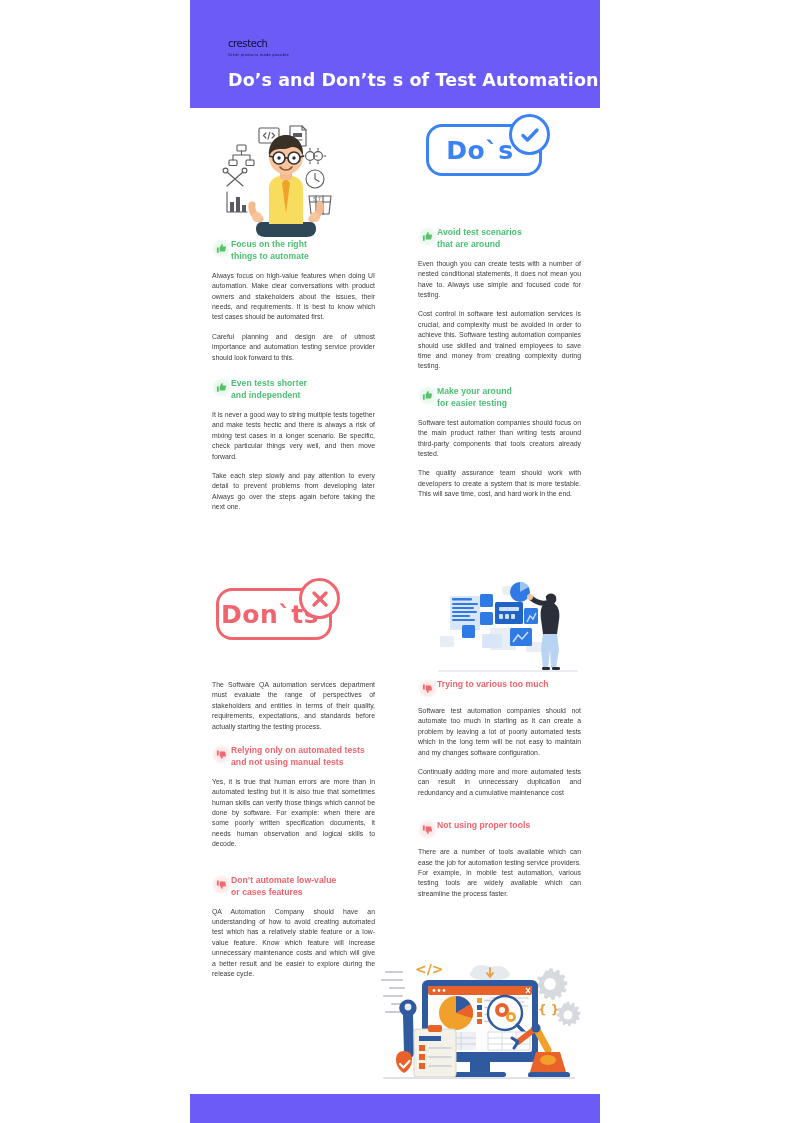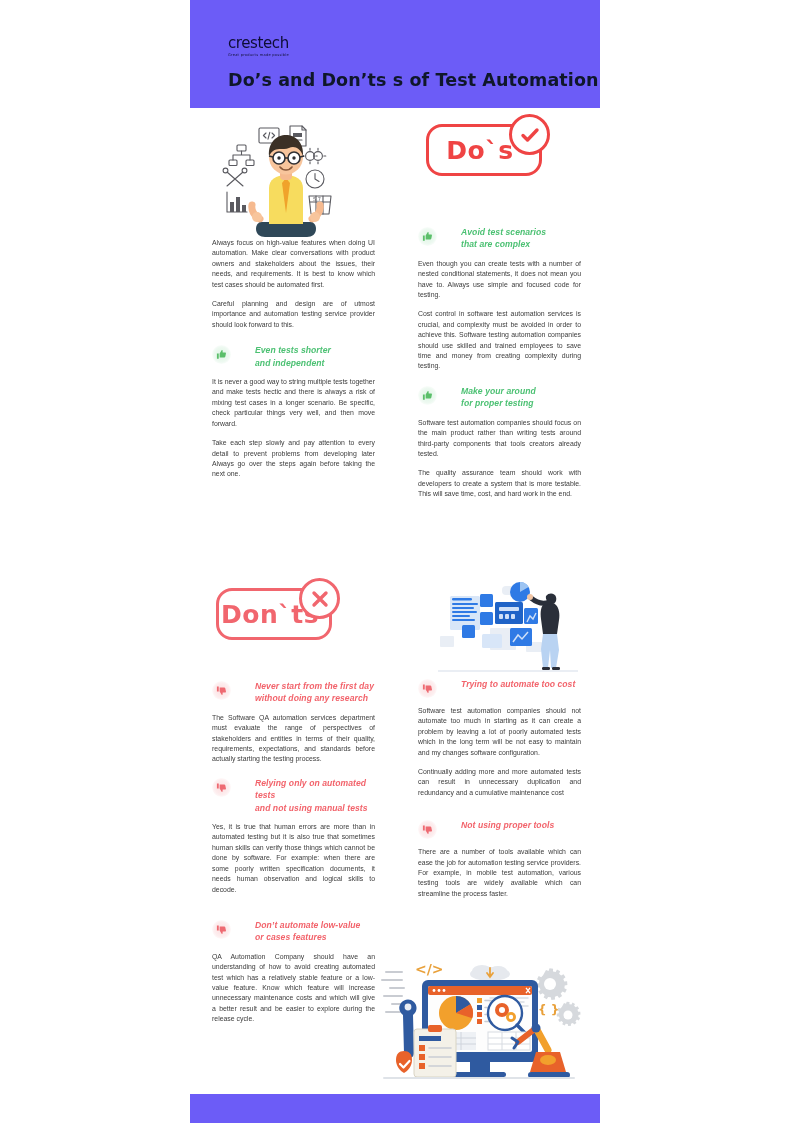--- a/index.html
+++ b/index.html
@@ -12,46 +12,46 @@
   .page{position:relative;width:793px;height:1123px;background:#fff;}
 
   
   .header{
     position:absolute;left:190px;top:0;width:410px;height:108px;
     background:#6C5CF7;
   }
   .logo{position:absolute;left:38px;top:36px;}
   .logo-word{
     font-family:"DejaVu Sans", sans-serif;
-    font-size:15px;letter-spacing:-0.4px;color:#0d0d35;font-weight:400;
+    font-size:10px;letter-spacing:-0.4px;color:#0d0d35;font-weight:400;
     line-height:15px;
   }
   .logo-tag{
     font-family:"DejaVu Sans", sans-serif;
     font-size:3.6px;letter-spacing:0.25px;color:#14143a;
     margin-top:2px;line-height:5px;white-space:nowrap;
   }
   .header-title{
     position:absolute;left:38px;top:70px;
-    color:#0f172a;font-size:17.5px;font-weight:bold;
+    color:#ffffff;font-size:17.5px;font-weight:bold;
     letter-spacing:0.1px;white-space:nowrap;
     font-family:"DejaVu Sans", sans-serif;
   }
 
   
   .sheet{position:absolute;left:190px;top:108px;width:410px;height:978px;background:#fff;}
 
   
   .col{position:absolute;width:163px;}
   .col-left{left:22px;}
   .col-right{left:228px;}
 
   
   .blk{margin-bottom:12px;}
-  .blk-head{display:flex;align-items:flex-start;gap:24px;margin-bottom:8px;font-style:italic;}
+  .blk-head{display:flex;align-items:flex-start;gap:0;margin-bottom:8px;}
   .badge{
     width:19px;height:19px;border-radius:50%;flex:0 0 19px;
     display:flex;align-items:center;justify-content:center;
     font-size:11px;line-height:1;margin-top:1px;
   }
   .badge-up{
     background:radial-gradient(circle,#ddf5e4 0%,#eef9f1 55%,rgba(238,249,241,0) 78%);
     color:#5BBF6A;
   }
   .badge-down{
@@ -80,21 +80,21 @@
     position:absolute;left:0;top:10px;width:124px;height:52px;
     display:flex;align-items:center;justify-content:center;
     font-family:"DejaVu Sans", sans-serif;
     font-size:25px;font-weight:bold;color:currentColor;letter-spacing:0.5px;
   }
   .stamp-mark{
     position:absolute;right:18px;top:0;width:41px;height:41px;border-radius:50%;
     background:#fff;border:3px solid currentColor;box-sizing:border-box;
     display:flex;align-items:center;justify-content:center;
   }
-  .stamp-do{color:#ef4444;}
+  .stamp-do{color:#3b82f6;}
   .stamp-dont{color:#F1666E;}
   .stamp-mark svg{display:block;}
 
   
   .illus-guy{position:absolute;left:15px;top:8px;width:195px;height:125px;}
   .guy-svg{position:absolute;left:0;top:0;}
 
   
   .illus-dash{position:absolute;left:248px;top:470px;width:140px;height:95px;}
 
@@ -198,20 +198,31 @@
       <div class="stamp-mark">
         <svg width="22" height="22" viewBox="0 0 22 22">
             <path d="M4 11.5l4.5 4.5L18 6" fill="none" stroke="currentColor" stroke-width="3.4" stroke-linecap="round" stroke-linejoin="round"></path>
           </svg>
       </div>
     </div>
 
     <div class="col col-left" style="top:130px;">
 
       <div class="blk">
+        <div class="blk-head">
+          <div class="badge badge-up">
+            <svg width="11" height="11" viewBox="0 0 24 24" fill="currentColor">
+                <path d="M2 10h4v11H2zM8 10l4.3-7.2c.5-.9 1.9-.6 2 .4l.3 4.3h5.1c1.3 0 2.3 1.2 2 2.5l-1.5 7c-.2 1-1.1 1.7-2.1 1.7H8z"></path>
+              </svg>
+          </div>
+          <div class="blk-title t-green">
+            <span>Focus on the right</span><br>
+            <span>things to automate</span>
+          </div>
+        </div>
         <p class="para">Always focus on high-value features when doing UI automation. Make clear conversations with product owners and stakeholders about the issues, their needs, and requirements. It is best to know which test cases should be automated first.</p>
         <p class="para">Careful planning and design are of utmost importance and automation testing service provider should look forward to this.</p>
       </div>
 
       <div class="blk" style="margin-top:14px;">
         <div class="blk-head">
           <div class="badge badge-up">
             <svg width="11" height="11" viewBox="0 0 24 24" fill="currentColor">
                 <path d="M2 10h4v11H2zM8 10l4.3-7.2c.5-.9 1.9-.6 2 .4l.3 4.3h5.1c1.3 0 2.3 1.2 2 2.5l-1.5 7c-.2 1-1.1 1.7-2.1 1.7H8z"></path>
               </svg>
@@ -230,37 +241,37 @@
 
       <div class="blk">
         <div class="blk-head">
           <div class="badge badge-up">
             <svg width="11" height="11" viewBox="0 0 24 24" fill="currentColor">
                 <path d="M2 10h4v11H2zM8 10l4.3-7.2c.5-.9 1.9-.6 2 .4l.3 4.3h5.1c1.3 0 2.3 1.2 2 2.5l-1.5 7c-.2 1-1.1 1.7-2.1 1.7H8z"></path>
               </svg>
           </div>
           <div class="blk-title t-green">
             <span>Avoid test scenarios</span><br>
-            <span>that are complex</span>
+            <span>that are around</span>
           </div>
         </div>
         <p class="para">Even though you can create tests with a number of nested conditional statements, it does not mean you have to. Always use simple and focused code for testing.</p>
         <p class="para">Cost control in software test automation services is crucial, and complexity must be avoided in order to achieve this. Software testing automation companies should use skilled and trained employees to save time and money from creating complexity during testing.</p>
       </div>
 
       <div class="blk" style="margin-top:13px;">
         <div class="blk-head">
           <div class="badge badge-up">
             <svg width="11" height="11" viewBox="0 0 24 24" fill="currentColor">
                 <path d="M2 10h4v11H2zM8 10l4.3-7.2c.5-.9 1.9-.6 2 .4l.3 4.3h5.1c1.3 0 2.3 1.2 2 2.5l-1.5 7c-.2 1-1.1 1.7-2.1 1.7H8z"></path>
               </svg>
           </div>
           <div class="blk-title t-green">
             <span>Make your around</span><br>
-            <span>for proper testing</span>
+            <span>for easier testing</span>
           </div>
         </div>
         <p class="para">Software test automation companies should focus on the main product rather than writing tests around third-party components that tools creators already tested.</p>
         <p class="para">The quality assurance team should work with developers to create a system that is more testable. This will save time, cost, and hard work in the end.</p>
       </div>
     </div>
 
     <div class="stamp stamp-dont" style="position:absolute;left:18px;top:470px;">
       <div class="stamp-box"></div>
       <div class="stamp-text">Don`ts</div>
@@ -317,31 +328,20 @@
           <rect x="104" y="89" width="8" height="3" rx="1.2" fill="#2a2f3a"></rect>
           <rect x="114" y="89" width="8" height="3" rx="1.2" fill="#2a2f3a"></rect>
         </g>
         <path d="M0 93h140" stroke="#e3e9f0" stroke-width="1.4"></path>
       </svg>
     </div>
 
     <div class="col col-left" style="top:572px;">
 
       <div class="blk">
-        <div class="blk-head">
-          <div class="badge badge-down">
-            <svg width="11" height="11" viewBox="0 0 24 24" fill="currentColor">
-                <path d="M2 3h4v11H2zM8 14l4.3 7.2c.5.9 1.9.6 2-.4l.3-4.3h5.1c1.3 0 2.3-1.2 2-2.5l-1.5-7c-.2-1-1.1-1.7-2.1-1.7H8z"></path>
-              </svg>
-          </div>
-          <div class="blk-title t-red">
-            <span>Never start from the first day</span><br>
-            <span>without doing any research</span>
-          </div>
-        </div>
         <p class="para">The Software QA automation services department must evaluate the range of perspectives of stakeholders and entities in terms of their quality, requirements, expectations, and standards before actually starting the testing process.</p>
       </div>
 
       <div class="blk" style="">
         <div class="blk-head">
           <div class="badge badge-down">
             <svg width="11" height="11" viewBox="0 0 24 24" fill="currentColor">
                 <path d="M2 3h4v11H2zM8 14l4.3 7.2c.5.9 1.9.6 2-.4l.3-4.3h5.1c1.3 0 2.3-1.2 2-2.5l-1.5-7c-.2-1-1.1-1.7-2.1-1.7H8z"></path>
               </svg>
           </div>
@@ -372,21 +372,21 @@
     <div class="col col-right" style="top:570px;">
 
       <div class="blk">
         <div class="blk-head">
           <div class="badge badge-down">
             <svg width="11" height="11" viewBox="0 0 24 24" fill="currentColor">
                 <path d="M2 3h4v11H2zM8 14l4.3 7.2c.5.9 1.9.6 2-.4l.3-4.3h5.1c1.3 0 2.3-1.2 2-2.5l-1.5-7c-.2-1-1.1-1.7-2.1-1.7H8z"></path>
               </svg>
           </div>
           <div class="blk-title t-red">
-            <span>Trying to automate too cost</span>
+            <span>Trying to various too much</span>
           </div>
         </div>
         <p class="para">Software test automation companies should not automate too much in starting as it can create a problem by leaving a lot of poorly automated tests which in the long term will be not easy to maintain and my changes software configuration.</p>
         <p class="para">Continually adding more and more automated tests can result in unnecessary duplication and redundancy and a cumulative maintenance cost</p>
       </div>
 
       <div class="blk" style="margin-top:21px;">
         <div class="blk-head">
           <div class="badge badge-down">
             <svg width="11" height="11" viewBox="0 0 24 24" fill="currentColor">

